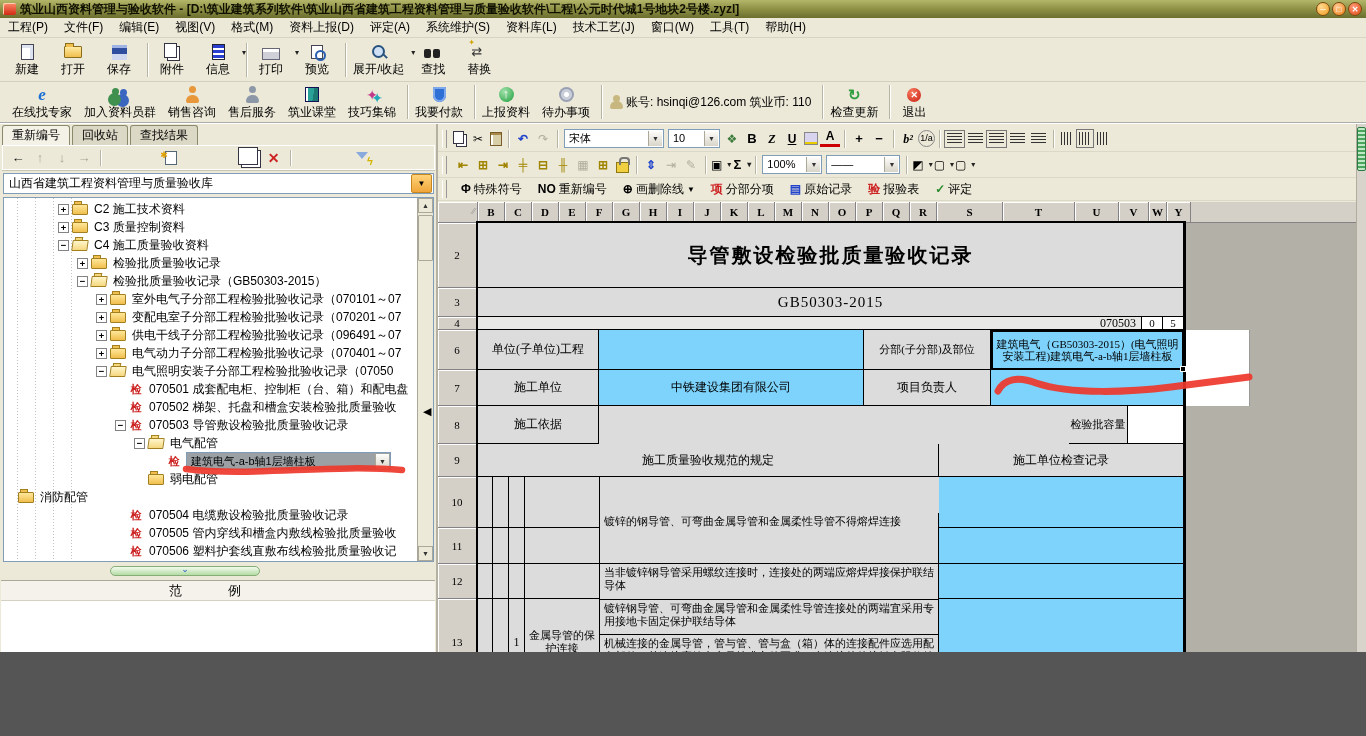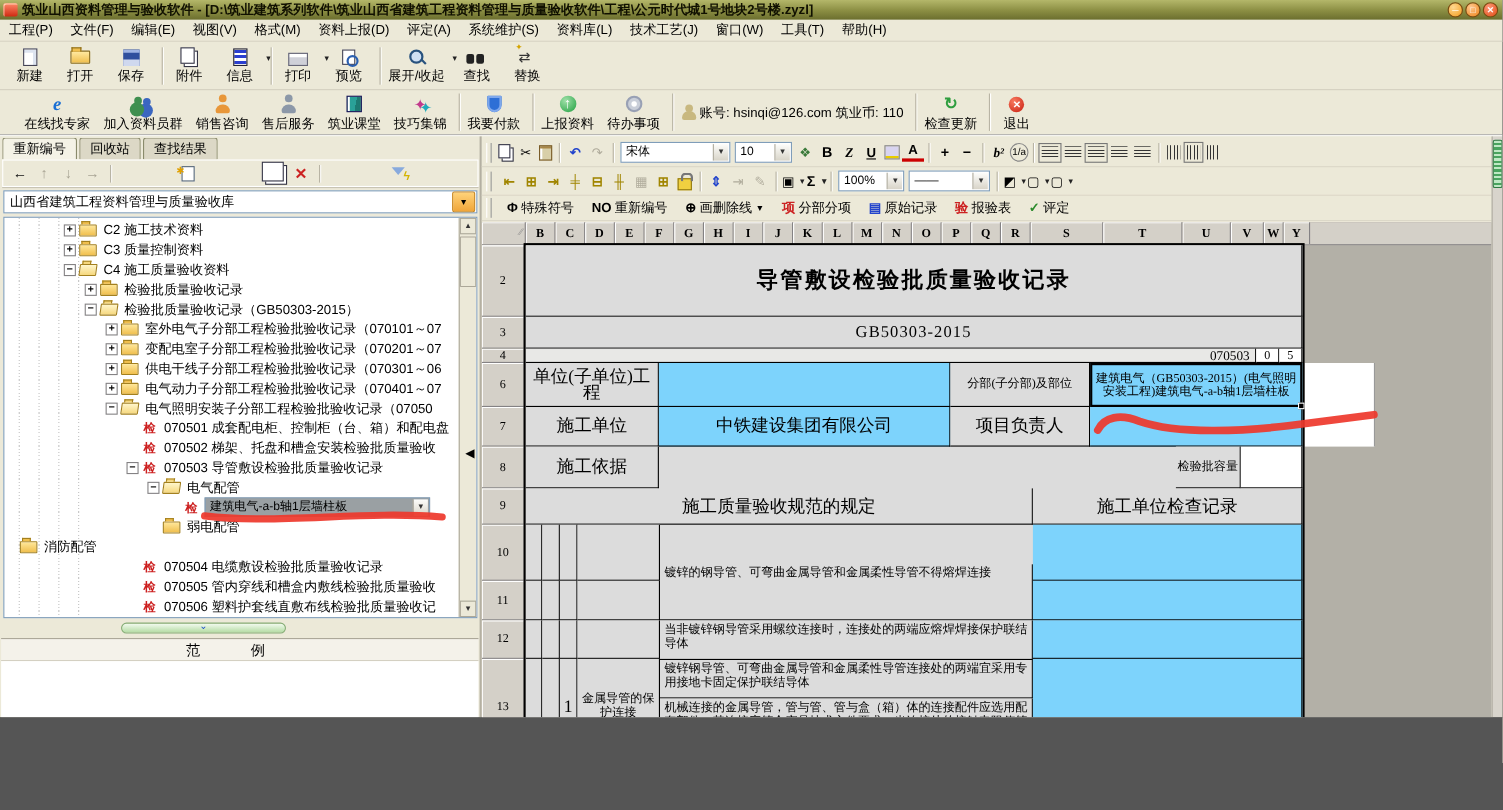--- a/index.html
+++ b/index.html
@@ -20,21 +20,21 @@
   .wb.max{background:radial-gradient(circle at 35% 30%,#ffc890,#ef8317);}
   .wb.cls{background:radial-gradient(circle at 35% 30%,#ff9878,#e04a12);}
   
   .menubar{position:absolute;left:0;top:18px;width:1366px;height:20px;background:#ece9d8;
     border-bottom:1px solid #d8d4c4;display:flex;align-items:center;font-size:12px;}
   .mi{padding:0 8px;line-height:19px;}
   
   .tb1{position:absolute;left:0;top:38px;width:1366px;height:44px;border-bottom:1px solid #d4d0c0;
     display:flex;align-items:center;padding-left:6px;}
   .tb2{position:absolute;left:0;top:82px;width:1366px;height:42px;border-bottom:2px groove #fff;
-    display:flex;align-items:center;padding-left:18px;}
+    display:flex;align-items:center;padding-left:8px;}
   .tbbig{position:relative;display:flex;flex-direction:column;align-items:center;justify-content:center;
     min-width:46px;height:40px;padding:1px 8px 1px 4px;font-size:12px;}
   .tbbig.sep{min-width:0;width:1px;height:34px;padding:0;background:#b8b4a4;box-shadow:1px 0 0 #fff;margin:0 3px;}
   .tbbig .tlb{line-height:15px;white-space:nowrap;}
   .tbbig .dd{position:absolute;right:-3px;top:8px;font-size:8px;color:#222;}
   .tbbig.inline{flex-direction:row;gap:5px;font-size:12px;}
   .tico2{height:20px;display:flex;align-items:center;justify-content:center;}
   
   .idoc{width:13px;height:16px;background:#fff;border:1px solid #445;box-shadow:inset -3px 3px 0 #dde4f0;}
   .ifold{width:18px;height:12px;background:linear-gradient(#ffe9a0,#f0bf4e);border:1px solid #8a6d1d;
@@ -176,21 +176,21 @@
   .colrow{position:absolute;left:0;top:0;width:918px;height:21px;background:#d4d0c8;border-bottom:1px solid #848284;}
   .ch{position:absolute;top:0;height:20px;background:#d4d0c8;border-right:1px solid #848284;
     box-shadow:inset 1px 1px 0 #fff;text-align:center;font-size:11px;line-height:20px;font-weight:bold;}
   .corner{position:absolute;left:0;top:0;width:40px;height:20px;background:#d4d0c8;border-right:1px solid #848284;
     box-shadow:inset 1px 1px 0 #fff;color:#888;font-size:9px;text-align:right;line-height:18px;padding-right:2px;}
   .gut{position:absolute;left:0;top:21px;width:40px;height:464px;background:#c4c0b8;}
   .rn{position:absolute;left:0;width:39px;background:#d4d0c8;border-bottom:1px solid #848284;border-right:1px solid #848284;
     box-shadow:inset 1px 1px 0 #fff;text-align:center;font-size:11px;display:flex;align-items:center;justify-content:center;}
   .tbl{position:absolute;left:40px;top:21px;width:706px;height:463px;outline:2px solid #000;background:#dcdcdc;}
   .c{position:absolute;border-right:1px solid #000;border-bottom:1px solid #000;display:flex;align-items:center;
-    justify-content:center;text-align:center;overflow:hidden;font-size:16px;line-height:15px;}
+    justify-content:center;text-align:center;overflow:hidden;font-size:12px;line-height:15px;}
   .or{background:#7dd3fc;}
   .gy{background:#dcdcdc;}
   .wh{background:#fff;}
   .lg{background:#e8e8e6;}
   .c.titlec{font-size:20px;font-weight:bold;letter-spacing:2px;}
   .c.gbc{font-size:15px;letter-spacing:1px;}
   .c.codec{justify-content:flex-end;padding-right:5px;font-size:12px;}
   .c.small{font-size:11px;line-height:13px;}
   .c.selcell{border:2px solid #000;font-size:11px;line-height:12px;padding:0 1px;}
   .c.leftal{justify-content:flex-start;text-align:left;padding:2px 4px;align-items:flex-start;margin-top:36px;}
@@ -566,21 +566,21 @@
 
           <div class="trow" style="padding-left: 92px;">
             <span class="texp">+</span>
             <span class="tico fc"></span>
             <span class="tlabel">变配电室子分部工程检验批验收记录（070201～07</span>
           </div>
 
           <div class="trow" style="padding-left: 92px;">
             <span class="texp">+</span>
             <span class="tico fc"></span>
-            <span class="tlabel">供电干线子分部工程检验批验收记录（070301～06</span>
+            <span class="tlabel">供电干线子分部工程检验批验收记录（096491～07</span>
           </div>
 
           <div class="trow" style="padding-left: 92px;">
             <span class="texp">+</span>
             <span class="tico fc"></span>
             <span class="tlabel">电气动力子分部工程检验批验收记录（070401～07</span>
           </div>
 
           <div class="trow" style="padding-left: 92px;">
             <span class="texp">−</span>

